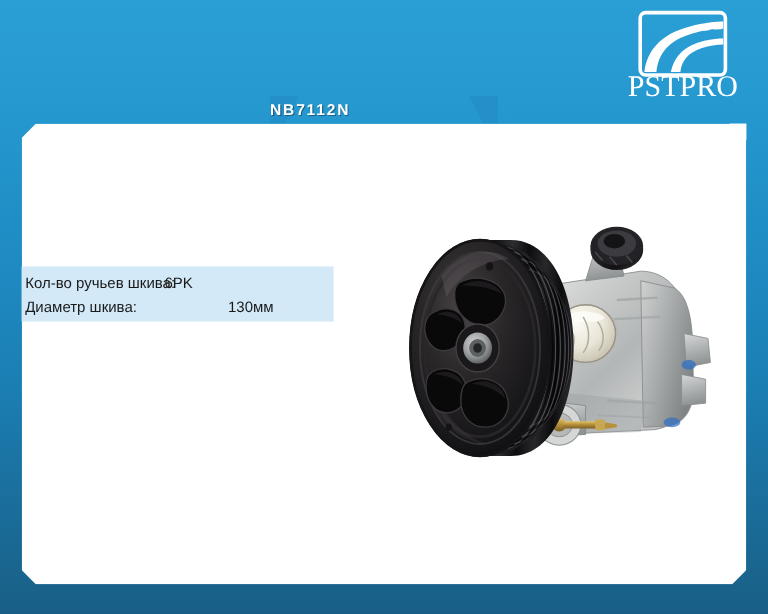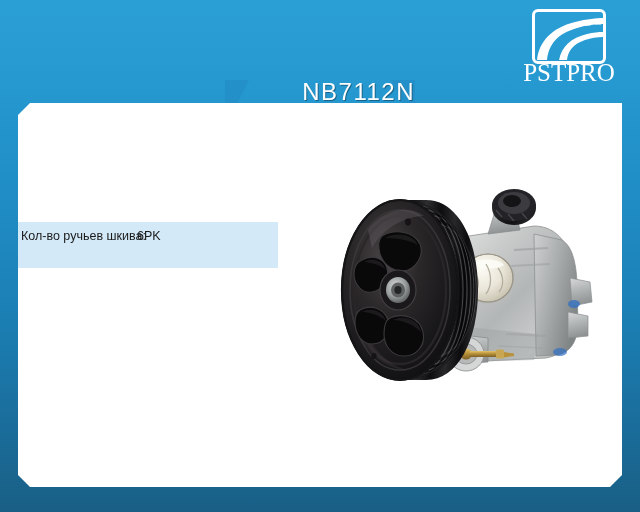--- a/index.html
+++ b/index.html
@@ -50,25 +50,25 @@
   #title-tab {
     position:absolute; left:225px; top:80px;
     width:190px; height:24px;
     background:#2490c9;
     -webkit-clip-path:polygon(0 0,190px 0,190px 100%,178px 100%,166px 0,24px 0,12px 100%,0 100%);
     clip-path:polygon(0 0,190px 0,190px 100%,178px 100%,166px 0,24px 0,12px 100%,0 100%);
   }
   #title-text {
     position:absolute; left:225px; top:79px;
     width:190px; height:26px;
-    text-align:right;
+    text-align:left;
     line-height:26px;
     color:#ffffff;
-    font-size:24px;
-    font-weight:normal;
+    font-size:13px;
+    font-weight:bold;
     letter-spacing:1.5px;
     text-shadow:1px 1px 0 rgba(0,0,0,0.35);
   }
 
   
   #panel {
     position:absolute; left:18px; top:103px;
     width:604px; height:384px;
     background:#ffffff;
     -webkit-clip-path:polygon(12px 0, 604px 0, 604px 372px, 592px 384px, 12px 384px, 0 372px, 0 12px);
@@ -132,20 +132,24 @@
   <div id="title-tab"></div>
   <div id="title-text">NB7112N</div>
 
   <div id="panel"></div>
   <div id="panel-clip-tr"></div>
 
   <div id="spec-box">
     <div class="spec-row" id="spec-row-1">
       <span class="spec-label">Кол-во ручьев шкива:</span>
       <span class="spec-value">6PK</span>
+    </div>
+    <div class="spec-row" id="spec-row-2">
+      <span class="spec-label">Диаметр шкива:</span>
+      <span class="spec-value">130мм</span>
     </div>
   </div>
 
   <div id="product">
     <svg width="280" height="208" viewBox="0 0 280 208" xmlns="http://www.w3.org/2000/svg">
       <defs>
         <linearGradient id="alu" x1="0" y1="0" x2="1" y2="1">
           <stop offset="0%" stop-color="#e7e8e8"></stop>
           <stop offset="30%" stop-color="#c9cbcb"></stop>
           <stop offset="55%" stop-color="#b3b6b6"></stop>

